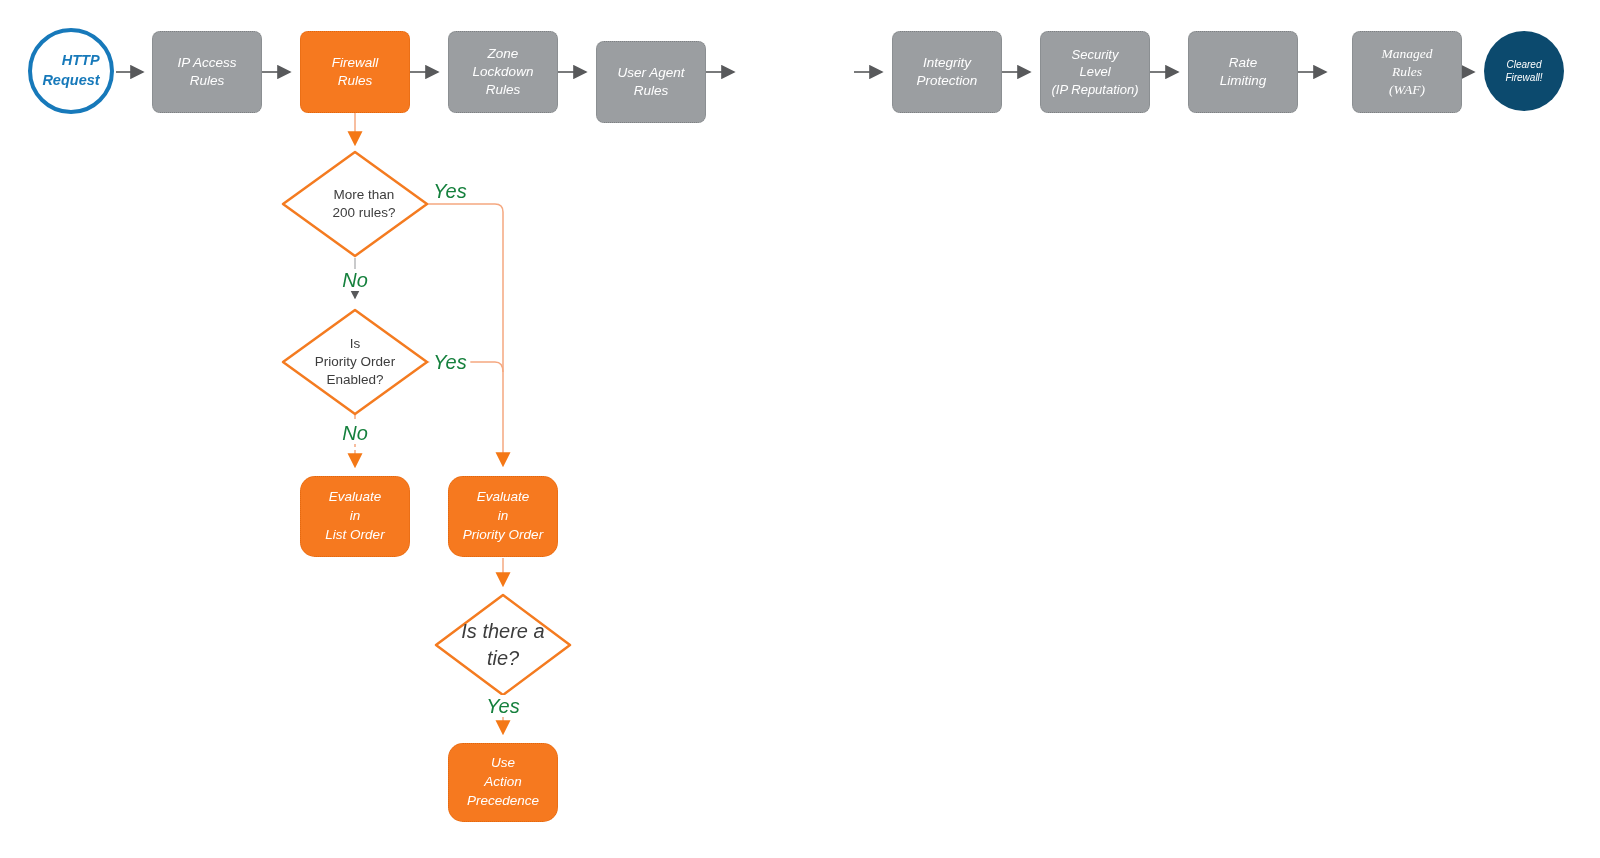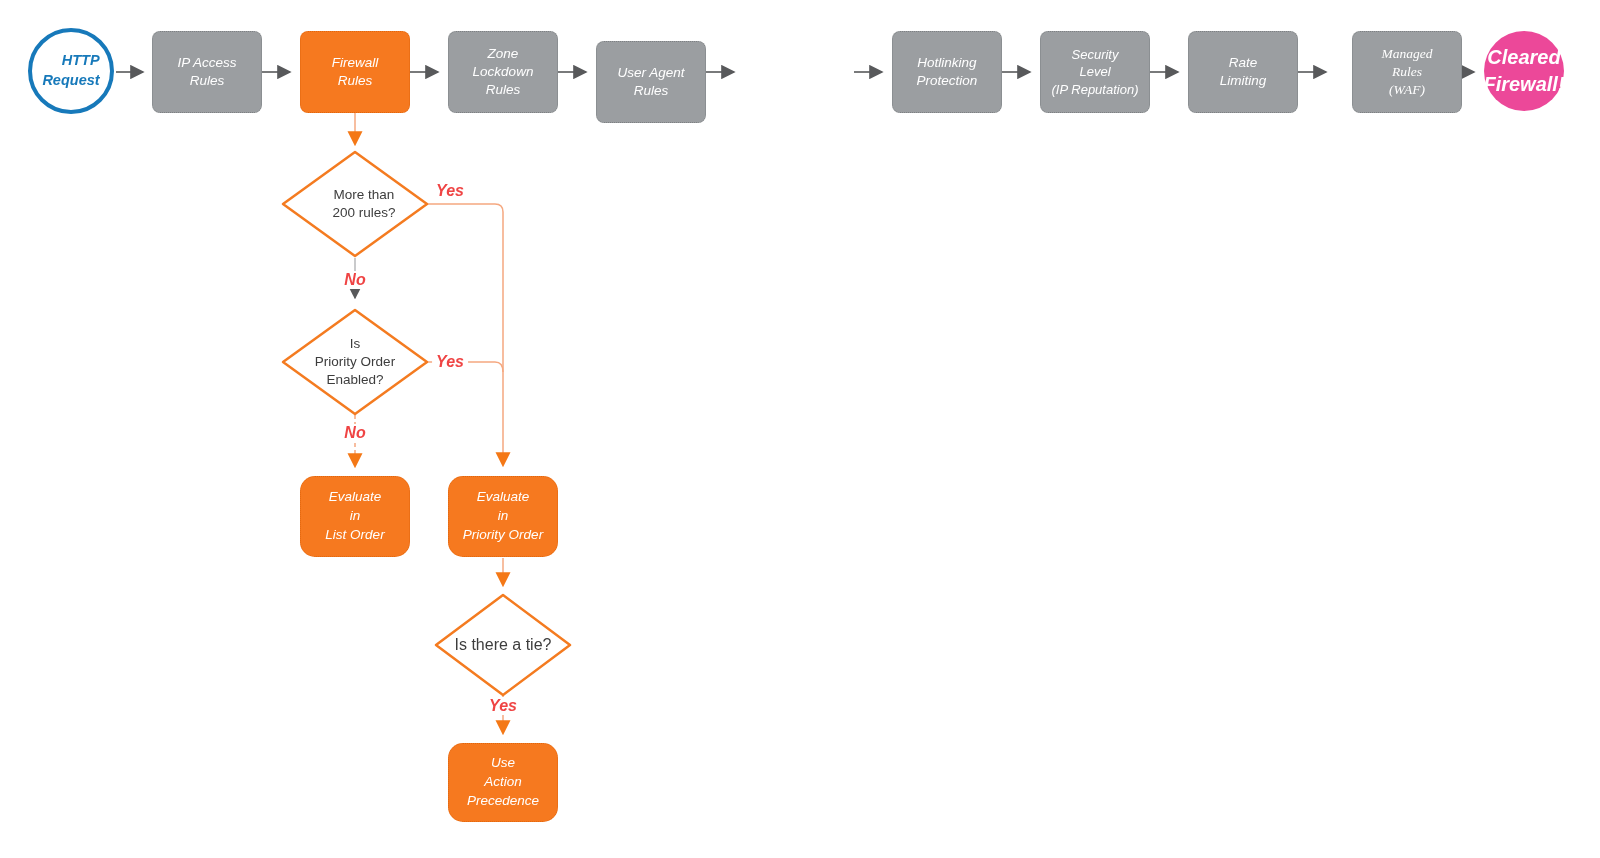--- a/index.html
+++ b/index.html
@@ -19,27 +19,27 @@
   .pill.highlight{background:#f6791f;border-color:#e0660e;}
   .action{
     width:110px;background:#f6791f;border:1px dotted #e0660e;border-radius:15px;
     color:#ffffff;font-style:italic;font-size:13.5px;line-height:1.4;
   }
   .circle-start{
     width:86px;height:86px;border-radius:50%;background:#ffffff;border:4px solid #1779ba;
     color:#1779ba;font-weight:bold;font-style:italic;font-size:14.5px;line-height:1.35;
   }
   .circle-end{
-    width:80px;height:80px;border-radius:50%;background:#ec4899;
-    color:#ffffff;font-weight:bold;font-style:italic;font-size:20px;line-height:1.35;
+    width:80px;height:80px;border-radius:50%;background:#0c4a6e;
+    color:#ffffff;font-weight:normal;font-style:italic;font-size:10px;line-height:1.35;
   }
   .diamond-text{font-size:13.5px;color:#3d3d3d;line-height:1.35;}
   .edge-label{
     position:absolute;transform:translate(-50%,-50%);font-style:italic;
-    font-size:16px;color:#ef4444;line-height:1;font-weight:bold;
+    font-size:20px;color:#15803d;line-height:1;
   }
   .edge-label.on-line{background:#ffffff;padding:1px 4px;}
 </style>
 </head>
 <body>
 
 <div class="stage">
 
   <svg width="1600" height="858" viewBox="0 0 1600 858">
     <defs>
@@ -87,40 +87,40 @@
 
   <div class="node pill" style="left:152px;top:31px;">IP Access
 Rules</div>
   <div class="node pill highlight" style="left:300px;top:31px;">Firewall
 Rules</div>
   <div class="node pill" style="left:448px;top:31px;">Zone
 Lockdown
 Rules</div>
   <div class="node pill" style="left:596px;top:41px;">User Agent
 Rules</div>
-  <div class="node pill" style="left:892px;top:31px;">Hotlinking
+  <div class="node pill" style="left:892px;top:31px;">Integrity
 Protection</div>
   <div class="node pill" style="left:1040px;top:31px;font-size:13px;">Security
 Level
 (IP Reputation)</div>
   <div class="node pill" style="left:1188px;top:31px;">Rate
 Limiting</div>
   <div class="node pill" style="left:1352px;top:31px;font-family:Liberation Serif, serif;">Managed
 Rules
 (WAF)</div>
 
   <div class="node circle-end" style="left:1484px;top:31px;">Cleared
 Firewall!</div>
 
   <div class="node diamond-text" style="left:300px;top:160px;width:128px;height:88px;">More than
 200 rules?</div>
   <div class="node diamond-text" style="left:291px;top:318px;width:128px;height:88px;">Is
 Priority Order
 Enabled?</div>
-  <div class="node diamond-text" style="left:444px;top:603px;width:118px;height:84px;font-size:16px;">Is there a tie?</div>
+  <div class="node diamond-text" style="left:444px;top:603px;width:118px;height:84px;font-size:20px;font-style:italic;">Is there a tie?</div>
 
   <div class="node action" style="left:300px;top:476px;height:81px;">Evaluate
 in
 List Order</div>
   <div class="node action" style="left:448px;top:476px;height:81px;">Evaluate
 in
 Priority Order</div>
   <div class="node action" style="left:448px;top:743px;height:79px;">Use
 Action
 Precedence</div>

